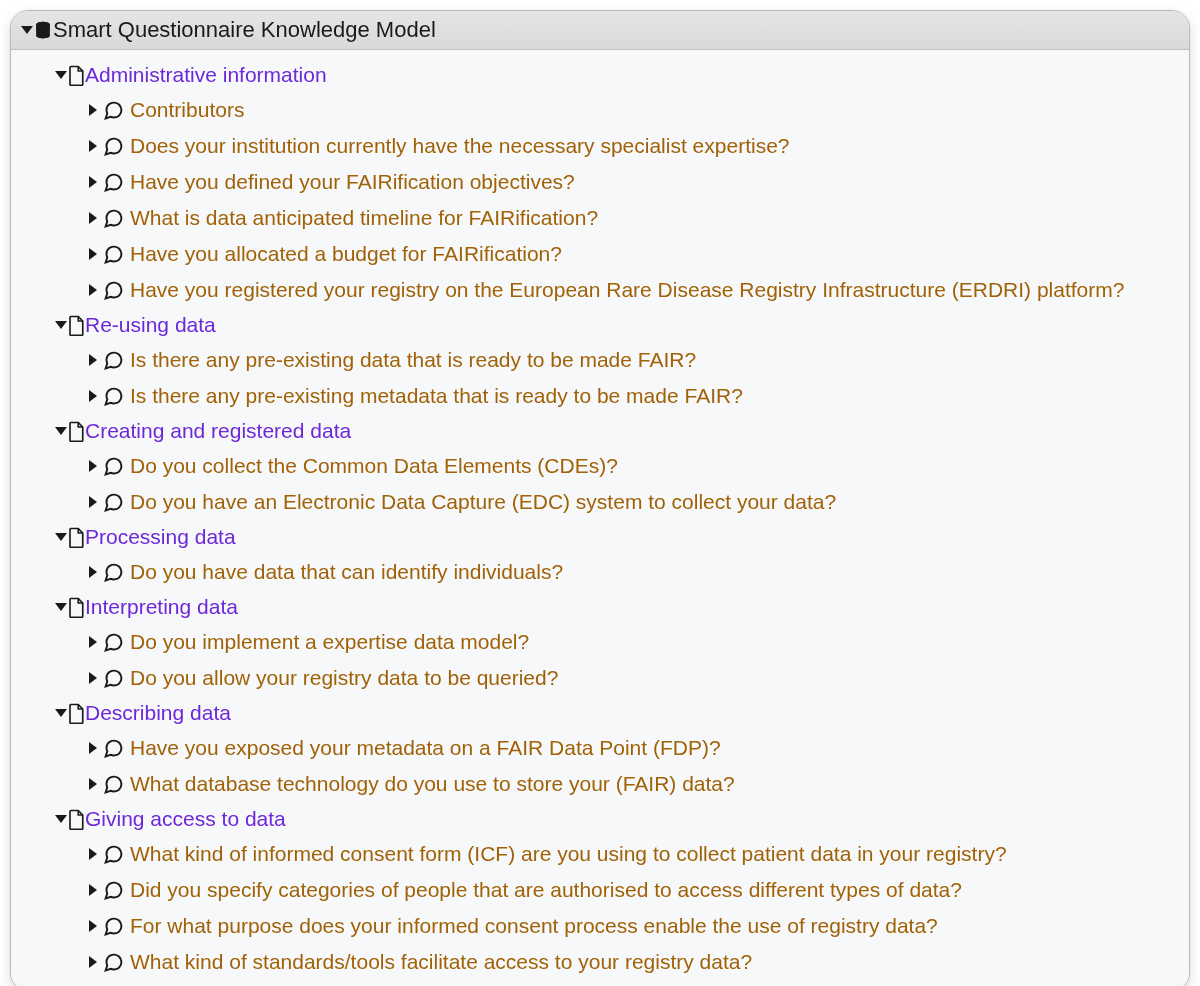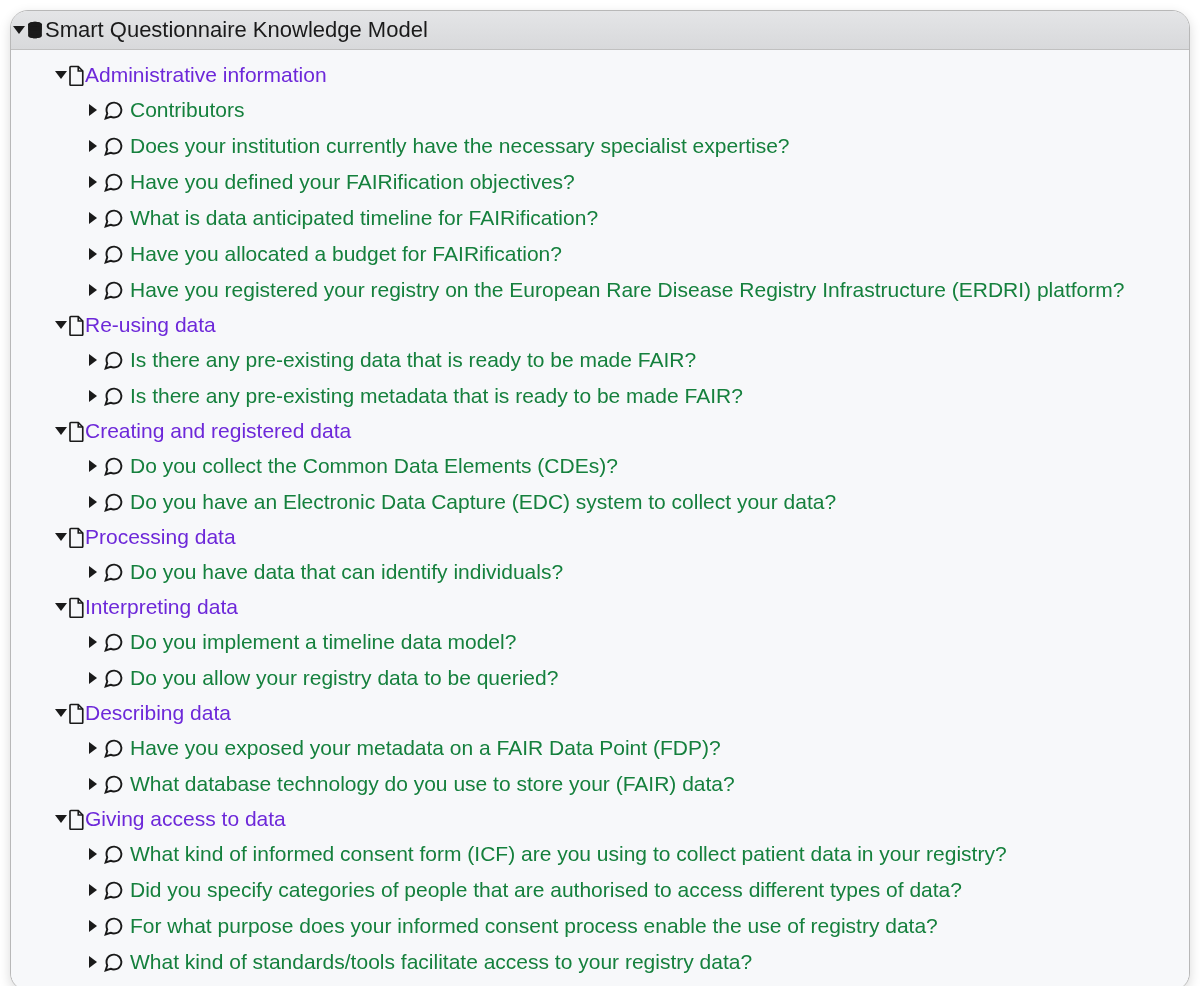--- a/index.html
+++ b/index.html
@@ -16,21 +16,21 @@
       width: 1180px;
       border: 1px solid #b8b8b8;
       border-radius: 18px;
       overflow: hidden;
       box-shadow: 0 4px 12px rgba(0,0,0,0.15);
       background: #f7f8fa;
     }
     .header {
       background: linear-gradient(to bottom, #e4e5e7, #d8d9db);
       border-bottom: 1px solid #c0c0c0;
-      padding: 6px 2px;
+      padding: 6px 10px;
       display: flex;
       align-items: center;
       font-size: 22px;
       color: #1a1a1a;
     }
     .body {
       padding: 8px 6px 10px 6px;
       background: #f7f8fa;
     }
     .section-row {
@@ -40,21 +40,21 @@
       font-size: 21px;
       color: #6d28d9;
       cursor: pointer;
     }
     .question-row {
       display: flex;
       align-items: center;
       gap: 6px;
       padding: 6px 0 6px 72px;
       font-size: 21px;
-      color: #15803d;
+      color: #a16207;
       cursor: pointer;
     }
     .caret {
       display: inline-block;
       width: 0;
       height: 0;
       flex-shrink: 0;
     }
     .caret-down {
       border-left: 6px solid transparent;
@@ -250,21 +250,21 @@
         </span>
         <span class="label">Interpreting data</span>
       </div>
       <div class="question-row">
         <span class="caret caret-right"></span>
         <span class="icon chat-icon">
           <svg viewBox="0 0 24 24" fill="none" stroke="#1a1a1a" stroke-width="2.2">
             <path d="M21 11.5a8.38 8.38 0 0 1-.9 3.8 8.5 8.5 0 0 1-7.6 4.7 8.38 8.38 0 0 1-3.8-.9L3 21l1.9-5.7a8.38 8.38 0 0 1-.9-3.8 8.5 8.5 0 0 1 4.7-7.6 8.38 8.38 0 0 1 3.8-.9h.5a8.48 8.48 0 0 1 8 8v.5z"></path>
           </svg>
         </span>
-        <span class="label">Do you implement a timeline data model?</span>
+        <span class="label">Do you implement a expertise data model?</span>
       </div>
       <div class="question-row">
         <span class="caret caret-right"></span>
         <span class="icon chat-icon">
           <svg viewBox="0 0 24 24" fill="none" stroke="#1a1a1a" stroke-width="2.2">
             <path d="M21 11.5a8.38 8.38 0 0 1-.9 3.8 8.5 8.5 0 0 1-7.6 4.7 8.38 8.38 0 0 1-3.8-.9L3 21l1.9-5.7a8.38 8.38 0 0 1-.9-3.8 8.5 8.5 0 0 1 4.7-7.6 8.38 8.38 0 0 1 3.8-.9h.5a8.48 8.48 0 0 1 8 8v.5z"></path>
           </svg>
         </span>
         <span class="label">Do you allow your registry data to be queried?</span>
       </div>

